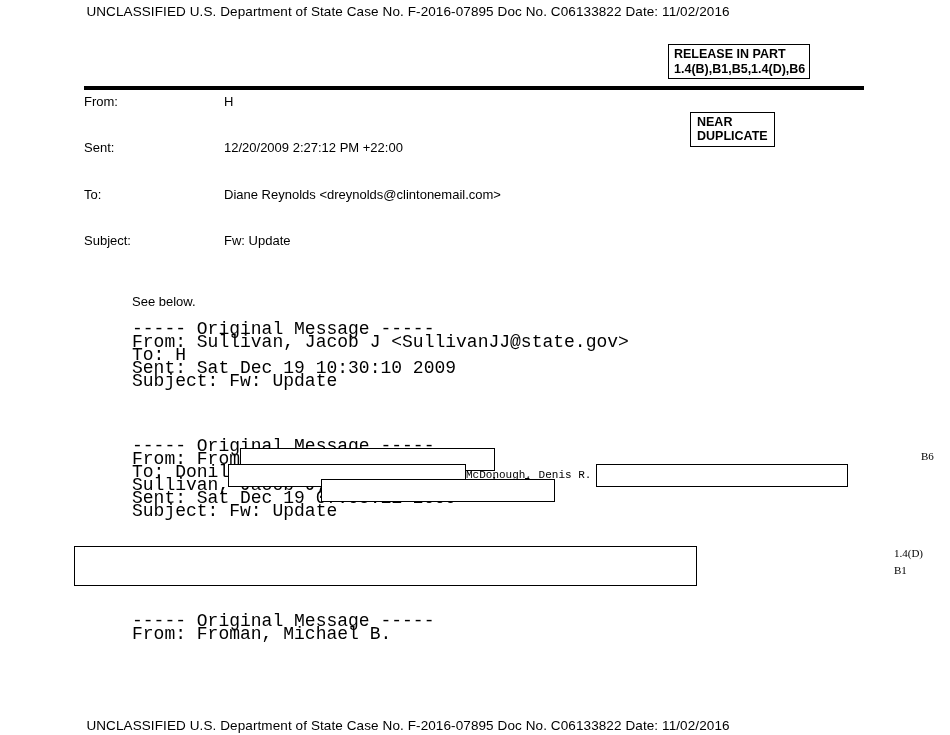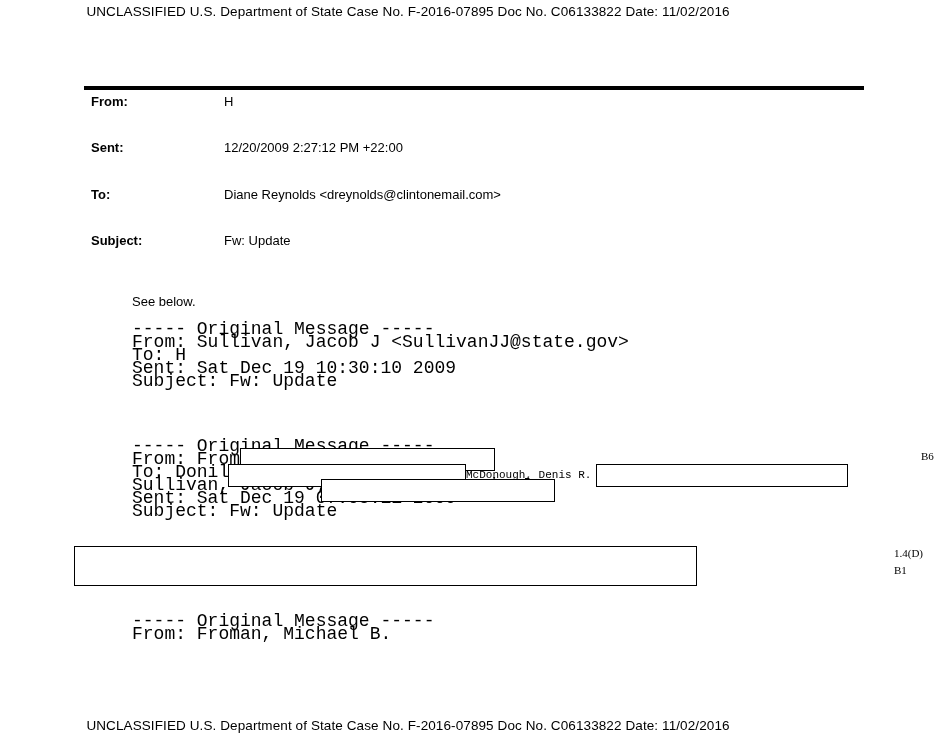--- a/index.html
+++ b/index.html
@@ -63,23 +63,23 @@
     line-height: 14px;
     background: #fff;
   }
   .near-dup span { display: block; }
   .field {
     position: absolute;
     font-size: 13px;
   }
   .field .lbl {
     position: absolute;
-    left: 7px;
+    left: 0;
     top: 0;
-    font-weight: bold;
+    font-weight: normal;
     white-space: nowrap;
   }
   .field .val {
     position: absolute;
     left: 140px;
     top: 0;
     white-space: nowrap;
   }
   .f-from { left: 84px; top: 94px; }
   .f-sent { left: 84px; top: 140px; }
@@ -146,23 +146,31 @@
     line-height: 13.5px;
   }
 </style>
 </head>
 <body>
 
 <div class="page">
 
   <div class="hdr-line hdr-top">UNCLASSIFIED  U.S. Department of State  Case No. F-2016-07895  Doc No. C06133822  Date: 11/02/2016</div>
 
+  <div class="release-box">
+    <span class="l1">RELEASE IN PART</span>
+    <span class="l2">1.4(B),B1,B5,1.4(D),B6</span>
+  </div>
 
   <div class="rule"></div>
 
+  <div class="near-dup">
+    <span>NEAR</span>
+    <span>DUPLICATE</span>
+  </div>
 
   <div class="field f-from">
     <span class="lbl">From:</span>
     <span class="val">H</span>
   </div>
 
   <div class="field f-sent">
     <span class="lbl">Sent:</span>
     <span class="val">12/20/2009 2:27:12 PM +22:00</span>
   </div>

